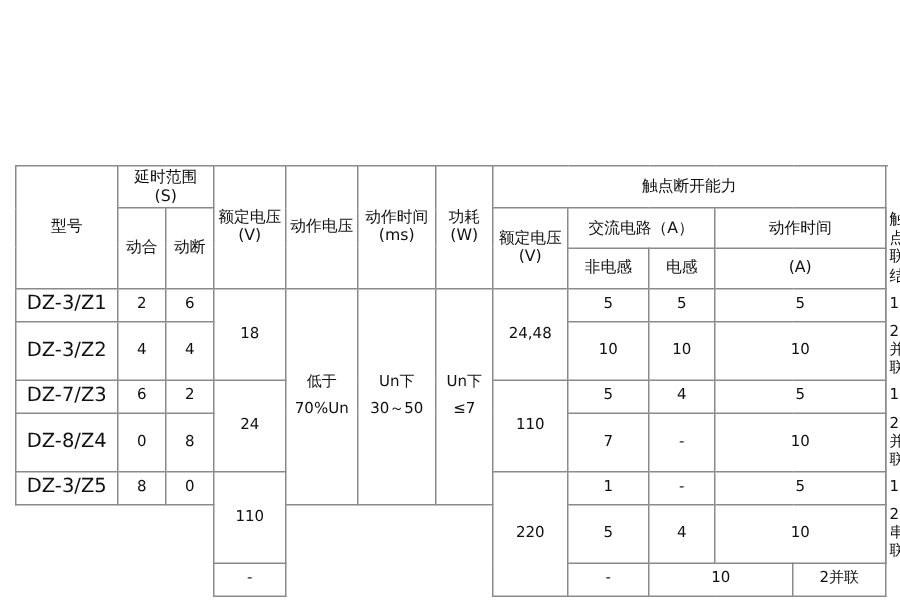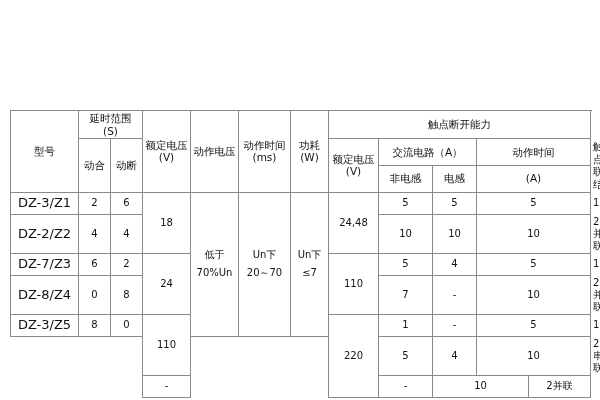--- a/index.html
+++ b/index.html
@@ -117,36 +117,36 @@
         <td>6</td>
         <td rowspan="2">18</td>
         <td rowspan="5">
           <div>低于</div>
           <div style="height:6px"></div>
           <div>70%Un</div>
         </td>
         <td rowspan="5">
           <div>Un下</div>
           <div style="height:6px"></div>
-          <div>20～70</div>
+          <div>30～50</div>
         </td>
         <td rowspan="5">
           <div>Un下</div>
           <div style="height:6px"></div>
           <div>≤7</div>
         </td>
         <td rowspan="2">24,48</td>
         <td>5</td>
         <td>5</td>
         <td colspan="2">5</td>
         <td>1</td>
       </tr>
 
       <tr class="tall">
-        <td class="model-cell">DZ-2/Z2</td>
+        <td class="model-cell">DZ-3/Z2</td>
         <td>4</td>
         <td>4</td>
         <td>10</td>
         <td>10</td>
         <td colspan="2">10</td>
         <td>2并联</td>
       </tr>
 
       <tr class="tall">
         <td class="model-cell">DZ-7/Z3</td>

